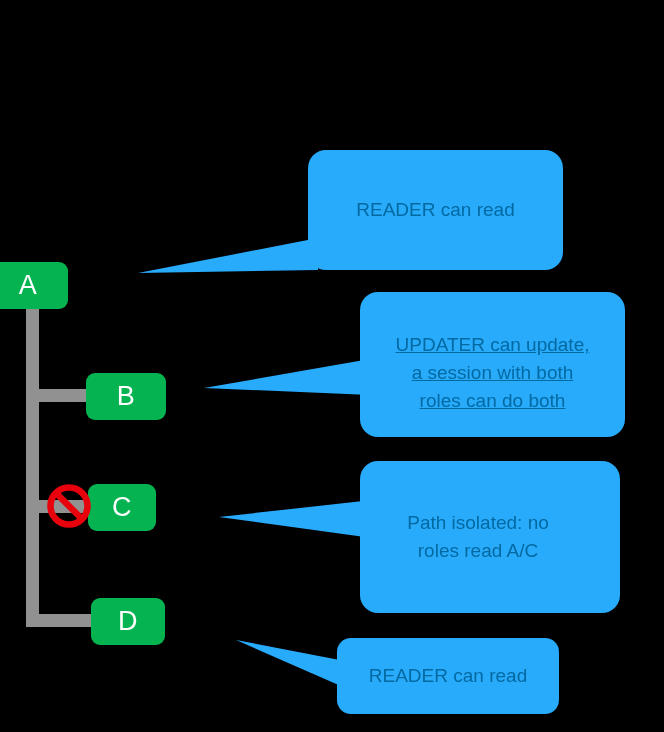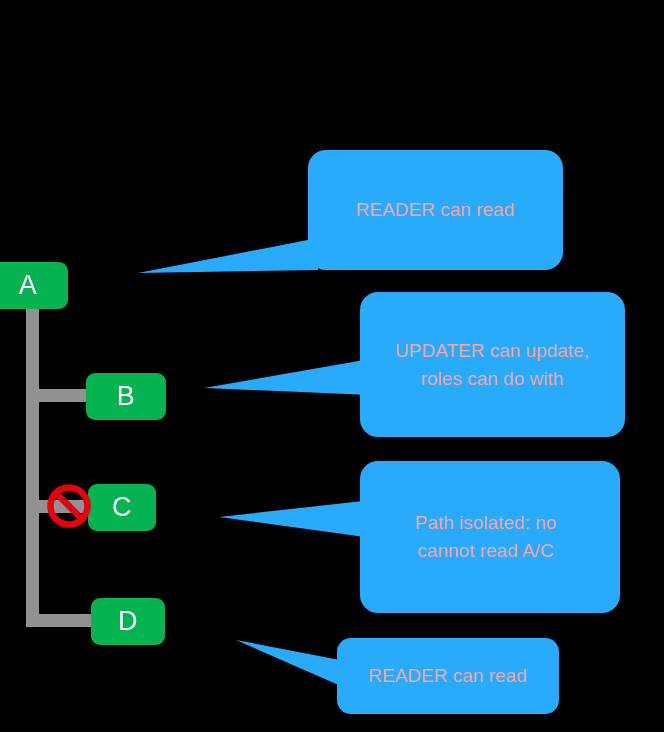--- a/index.html
+++ b/index.html
@@ -34,21 +34,21 @@
     font-weight: 400;
     letter-spacing: 0.5px;
     pointer-events: none;
   }
   .bubble-text {
     position: absolute;
     display: flex;
     flex-direction: column;
     align-items: center;
     justify-content: center;
-    color: #fca5a5;
+    color: #0369a1;
     font-family: "Liberation Sans", sans-serif;
     font-size: 19px;
     line-height: 28px;
     text-align: center;
     pointer-events: none;
     white-space: pre;
   }
 </style>
 </head>
 <body>
@@ -96,19 +96,19 @@
 
   </svg>
 
   <div class="node-label" style="left:-12px; top:262px; width:80px; height:47px;">A</div>
   <div class="node-label" style="left:86px; top:373px; width:80px; height:47px;">B</div>
   <div class="node-label" style="left:88px; top:484px; width:68px; height:47px;">C</div>
   <div class="node-label" style="left:91px; top:598px; width:74px; height:47px;">D</div>
 
   <div class="bubble-text" style="left:308px; top:150px; width:255px; height:120px;"><div>READER can read</div></div>
 
-  <div class="bubble-text" style="left:360px; top:284px; width:265px; height:162px;"><div>UPDATER can update,</div><div>roles can do with</div></div>
+  <div class="bubble-text" style="left:360px; top:292px; width:265px; height:162px;text-decoration:underline;"><div>UPDATER can update,</div><div>a session with both</div><div>roles can do both</div></div>
 
-  <div class="bubble-text" style="left:356px; top:461px; width:260px; height:152px;"><div>Path isolated: no</div><div>cannot read A/C</div></div>
+  <div class="bubble-text" style="left:348px; top:461px; width:260px; height:152px;"><div>Path isolated: no</div><div>roles read A/C</div></div>
 
   <div class="bubble-text" style="left:337px; top:638px; width:222px; height:76px;"><div>READER can read</div></div>
 
 </div>
 
 </body></html>

